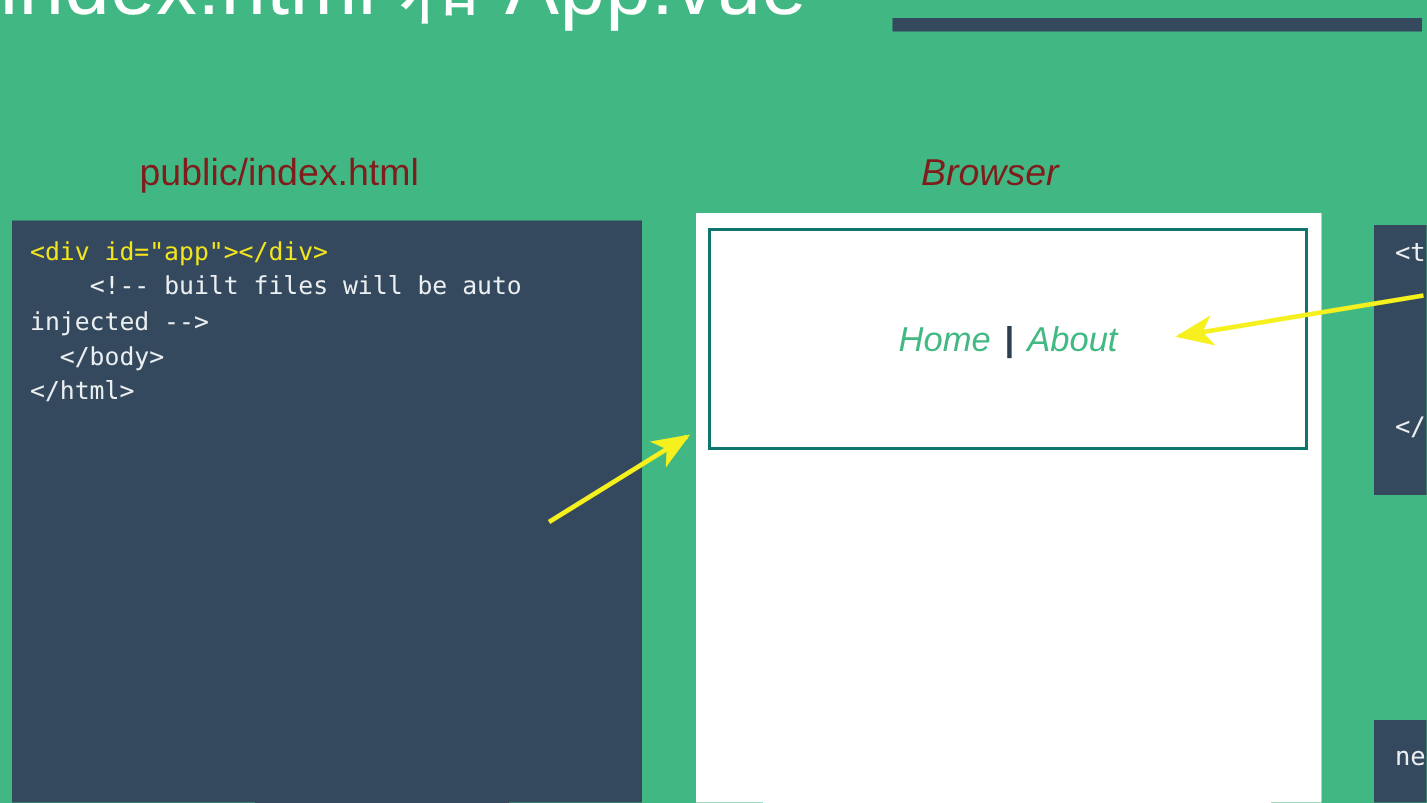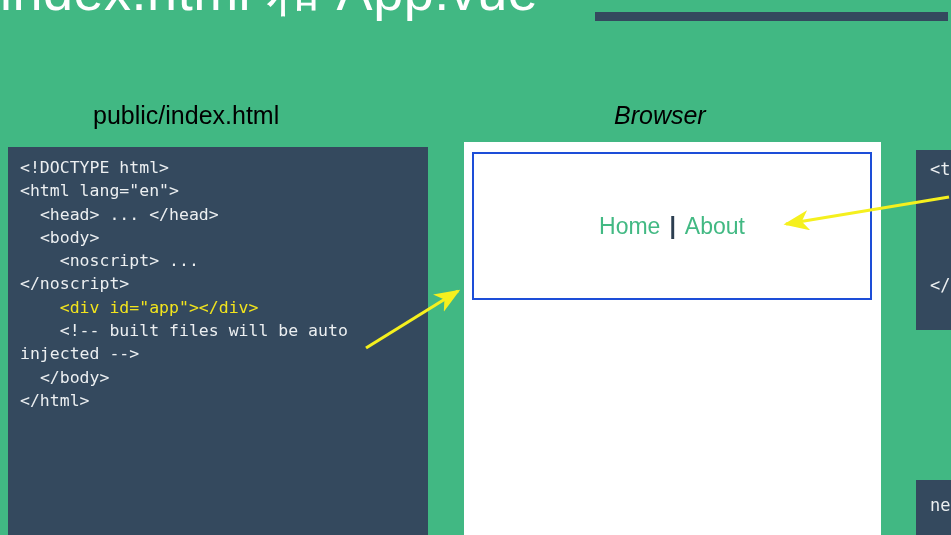--- a/index.html
+++ b/index.html
@@ -43,21 +43,21 @@
     top: 12px;
     width: 353px;
     height: 9px;
     background: #34495e;
   }
 
   
   .caption {
     position: absolute;
     font-size: 25px;
-    color: #000000;
+    color: #7f1d1d;
     white-space: nowrap;
     font-family: "Liberation Sans", sans-serif;
   }
   .caption-left  { left: 93px;  top: 101px; }
   .caption-right { left: 614px; top: 101px; font-style: italic; }
 
   
   .code-panel {
     position: absolute;
     background: #34495e;
@@ -90,23 +90,24 @@
     width: 417px;
     height: 400px;
     background: #ffffff;
   }
   .browser-viewport {
     position: absolute;
     left: 472px;
     top: 152px;
     width: 400px;
     height: 148px;
-    border: 2px solid #1d4ed8;
+    border: 2px solid #0f766e;
     box-sizing: border-box;
     background: #ffffff;
+    font-style: italic;
   }
   .nav-links {
     position: absolute;
     left: 0;
     top: 0;
     width: 100%;
     height: 100%;
     display: flex;
     align-items: center;
     justify-content: center;
@@ -154,27 +155,21 @@
 <div id="slide">
 
   <div class="slide-title">index.html 和 App.vue</div>
   <div class="title-rule"></div>
 
   <div class="caption caption-left">public/index.html</div>
 
   <div class="caption caption-right">Browser</div>
 
   <div class="code-panel code-left">
-    <pre class="code-text"><span>&lt;!DOCTYPE html&gt;
-&lt;html lang="en"&gt;
-  &lt;head&gt; ... &lt;/head&gt;
-  &lt;body&gt;
-    &lt;noscript&gt; ...
-&lt;/noscript&gt;
-    </span><span class="hl">&lt;div id="app"&gt;&lt;/div&gt;</span><span>
+    <pre class="code-text"><span class="hl">&lt;div id="app"&gt;&lt;/div&gt;</span><span>
     &lt;!-- built files will be auto injected --&gt;
   &lt;/body&gt;
 &lt;/html&gt;</span></pre>
   </div>
 
   <div class="browser-card"></div>
 
   <div class="browser-viewport">
     <div class="nav-links">
       <span class="nav-link">Home</span>

